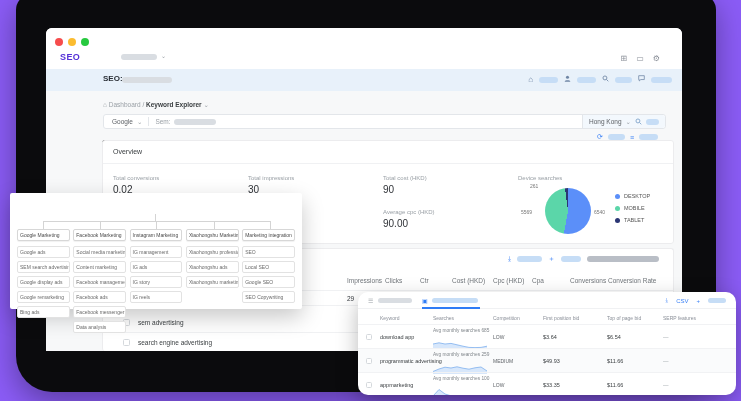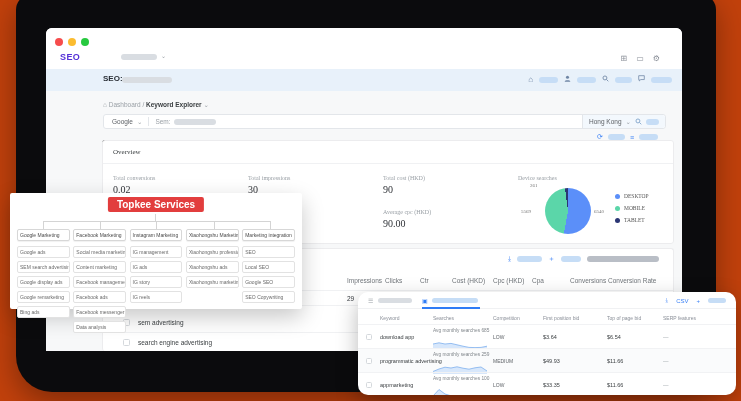--- a/index.html
+++ b/index.html
@@ -1,18 +1,18 @@
 <!DOCTYPE html>
 <html><head>
 <meta charset="utf-8">
 <style>
   * { margin:0; padding:0; box-sizing:border-box; }
   html,body { width:741px; height:401px; overflow:hidden; background:#ffffff;
     font-family:"Liberation Sans", sans-serif; }
-  #canvas { position:relative; width:741px; height:401px; background:#c2410c; }
+  #canvas { position:relative; width:741px; height:401px; background:#8b5cf6; }
 
   
   .device { position:absolute; left:16px; top:-6px; width:700px; height:398px;
     background:#0b0b0d; border-radius:16px 16px 36px 36px;
     box-shadow:0 10px 30px rgba(0,0,0,.35); }
 
   
   .screen { position:absolute; left:46px; top:28px; width:636px; height:323px;
     background:#ffffff; border-radius:6px 6px 0 0; overflow:hidden; }
 
@@ -48,21 +48,21 @@
     background:#f3f8fd; border-left:1px solid #e3e6ea; gap:4px; border-radius:0 3px 3px 0; }
 
   .semrow { position:absolute; left:56px; top:41px; width:564px; height:12px; }
   .sem-title { font-size:9px; font-weight:bold; color:#333; }
   .sem-tag { font-size:5.5px; color:#aab0b7; margin-left:3px; }
   .semrow .right { position:absolute; right:8px; top:1px; display:flex; align-items:center; gap:5px;
     color:#3c82f6; font-size:7px; }
 
   
   .card { position:absolute; background:#fff; border:1px solid #ececee; border-radius:3px; }
-  .ov-card { left:56px; top:49px; width:572px; height:104px;font-family:Liberation Serif, serif; }
+  .ov-card { left:56px; top:49px; width:572px; height:104px; }
   .ov-tab { position:absolute; left:10px; top:7px; font-size:7px; color:#3c4043; }
   .ov-div { position:absolute; left:0; top:22px; width:100%; height:1px; background:#f0f1f3; }
   .stat { position:absolute; }
   .stat .lbl { font-size:6px; color:#9aa0a6; }
   .stat .val { font-size:10px; color:#2f3237; margin-top:3px; }
 
   .pie-title { position:absolute; left:415px; top:34px; font-size:6px; color:#9aa0a6; }
   .pie { position:absolute; left:442px; top:47px; width:46px; height:46px; border-radius:50%; }
   .pie-lab { position:absolute; font-size:5px; color:#777; }
   .legend { position:absolute; left:512px; top:52px; font-size:5.5px; color:#555; }
@@ -295,21 +295,20 @@
         <div class="kw-row" style="top:84px;">
           <span class="cb"></span>
           <span class="txt">search engine advertising</span>
         </div>
       </div>
 
     </div>
   </div>
 
   <div class="topkee">
-    <div class="tk-title">Topkee Services</div>
     <div class="tk-line" style="left:145px;top:21px;width:1px;height:7px;"></div>
     <div class="tk-line" style="left:33px;top:28px;width:228px;height:1px;"></div>
     <div class="tk-line" style="left:33px;top:28px;width:1px;height:8px;"></div>
     <div class="tk-line" style="left:90px;top:28px;width:1px;height:8px;"></div>
     <div class="tk-line" style="left:146px;top:28px;width:1px;height:8px;"></div>
     <div class="tk-line" style="left:204px;top:28px;width:1px;height:8px;"></div>
     <div class="tk-line" style="left:260px;top:28px;width:1px;height:8px;"></div>
 
     <div class="tk-cols">
       <div class="tk-col">

